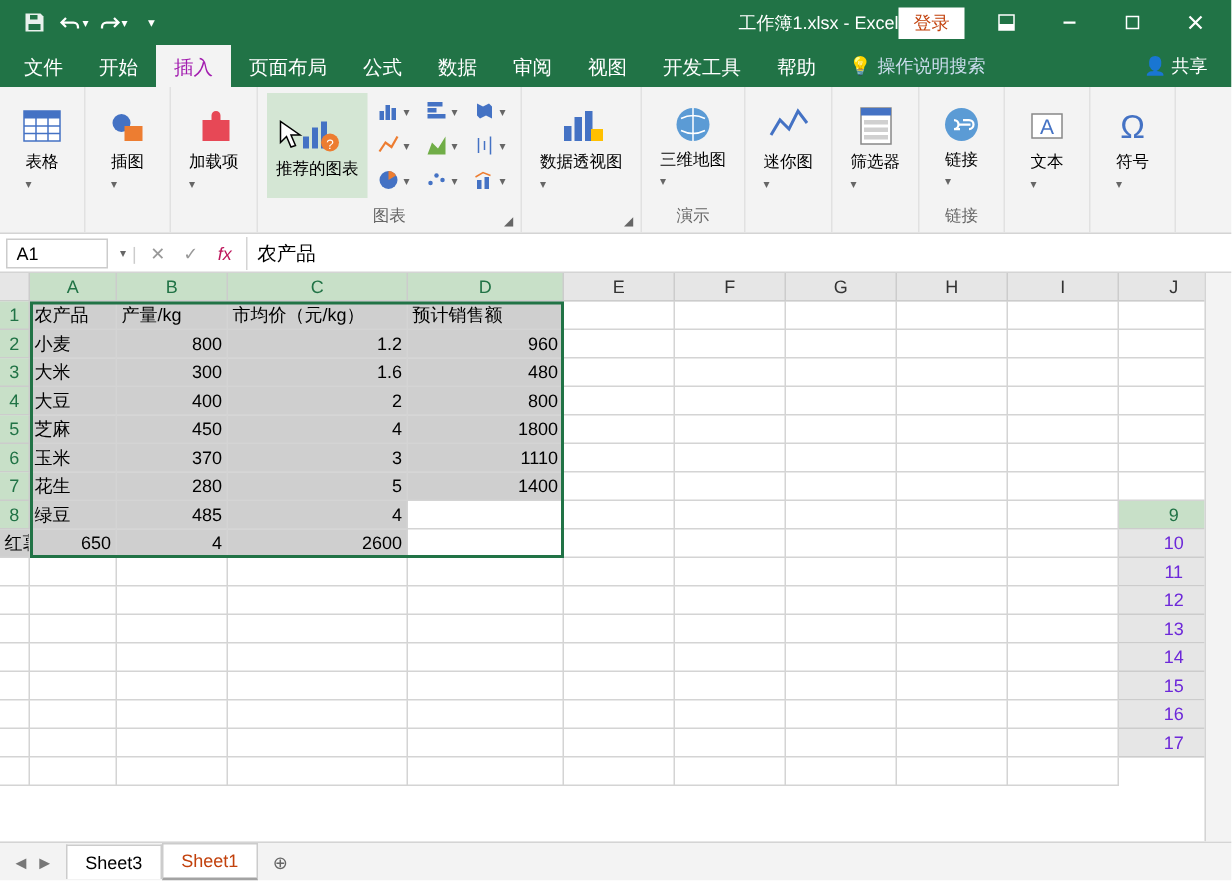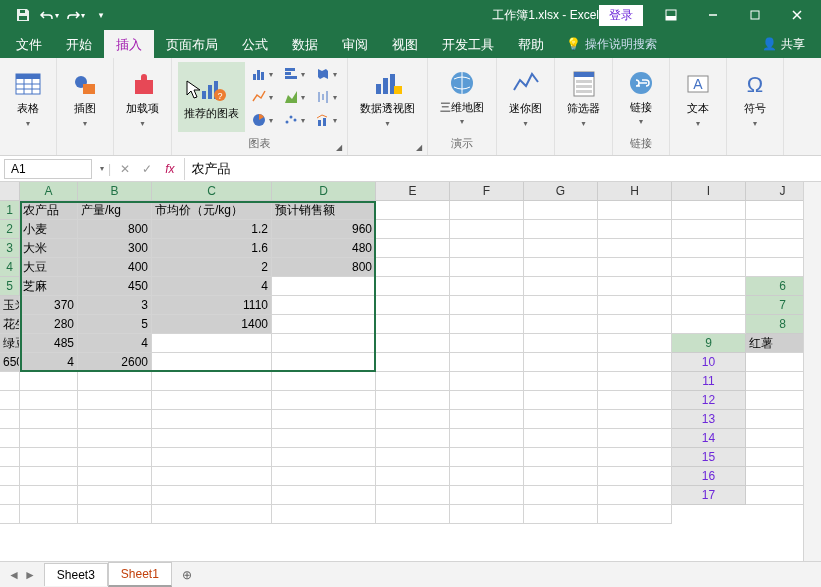--- a/index.html
+++ b/index.html
@@ -3,41 +3,41 @@
 <meta charset="utf-8">
 <style>
 *{margin:0;padding:0;box-sizing:border-box;user-select:none}
 body{font-family:"Microsoft YaHei","Segoe UI",Arial,sans-serif;font-size:12px;background:#fff;width:821px;height:587px;overflow:hidden;display:flex;flex-direction:column}
 .titlebar{background:#217346;height:30px;display:flex;align-items:center;color:#fff;padding:0 4px}
 .qat{display:flex;align-items:center;gap:4px;margin-left:8px}
 .qat-btn{width:22px;height:22px;display:flex;align-items:center;justify-content:center;cursor:pointer}
 .title-center{flex:1;text-align:right;font-size:12px}
 .win-ctrls{display:flex;align-items:center;gap:2px}
 .win-btn{width:40px;height:30px;display:flex;align-items:center;justify-content:center;cursor:pointer;font-size:12px}
-.login-btn{background:#fff;color:#6d28d9;padding:2px 10px;font-size:12px;margin-right:8px;cursor:pointer}
+.login-btn{background:#fff;color:#c2410c;padding:2px 10px;font-size:12px;margin-right:8px;cursor:pointer}
 .tabs{background:#217346;height:28px;display:flex;padding:0 4px}
 .tab{padding:6px 12px;color:#fff;cursor:pointer;font-size:13px}
 .tab.active{background:#f3f3f3;color:#a21caf}
 .tell-me{flex:1;display:flex;align-items:center;color:#cde;padding-left:10px;font-size:12px;gap:4px}
 .share{color:#fff;padding:6px 12px;cursor:pointer;font-size:12px}
 .ribbon{background:#f3f3f3;height:98px;display:flex;border-bottom:1px solid #d4d4d4;position:relative}
 .group{display:flex;flex-direction:column;align-items:center;padding:2px 6px;border-right:1px solid #e1e1e1;position:relative}
 .group-body{flex:1;display:flex;align-items:center;gap:2px}
 .group-label{font-size:11px;color:#666;padding:2px}
 .big-btn{display:flex;flex-direction:column;align-items:center;justify-content:center;padding:4px 6px;cursor:pointer;height:70px;gap:2px;min-width:44px}
-.big-btn .label{font-size:11px;text-align:center;line-height:1.2}
+.big-btn .label{font-size:11px;text-align:left;line-height:1.2}
 .big-btn.highlight{background:#d4e6d4}
 .icon16{width:16px;height:16px}
 .icon32{width:32px;height:32px}
 .drop{font-size:8px;color:#666}
 .small-btns{display:flex;flex-direction:column;gap:1px}
 .small-btn{display:flex;align-items:center;padding:2px 4px;cursor:pointer;height:22px;gap:2px}
 .dlg-launcher{position:absolute;bottom:2px;right:2px;width:12px;height:12px;font-size:8px;color:#666;cursor:pointer;display:flex;align-items:center;justify-content:center}
 .namebox-row{height:26px;display:flex;align-items:center;border-bottom:1px solid #d4d4d4;background:#fff}
-.namebox{width:88px;border:1px solid #ccc;margin:2px 4px;padding:2px 6px;font-size:12px}
+.namebox{width:68px;border:1px solid #ccc;margin:2px 4px;padding:2px 6px;font-size:12px}
 .nb-drop{font-size:8px;color:#666;padding:0 4px;cursor:pointer}
 .fx-btns{display:flex;align-items:center;gap:2px;padding:0 4px;color:#999}
 .fx-btn{width:20px;text-align:center;cursor:pointer}
 .fx-label{font-style:italic;color:#be185d;padding:0 6px}
 .formula-bar{flex:1;padding:2px 6px;font-size:13px;border-left:1px solid #d4d4d4}
 .grid-wrap{flex:1;display:flex;overflow:hidden;position:relative}
 .grid{display:grid;grid-template-columns:20px 58px 74px 120px 104px repeat(6,74px);grid-auto-rows:19px;font-size:12px;position:relative}
 .corner{background:#e6e6e6;border-right:1px solid #ccc;border-bottom:1px solid #ccc}
 .colh{background:#e6e6e6;border-right:1px solid #ccc;border-bottom:1px solid #ccc;text-align:center;line-height:19px;color:#333;font-size:12px}
 .rowh{background:#e6e6e6;border-right:1px solid #ccc;border-bottom:1px solid #ccc;text-align:center;line-height:19px;color:#6d28d9;font-size:12px}
@@ -415,20 +415,21 @@
       <div class="cell"></div>
       <div class="cell"></div>
       <div class="cell"></div>
       <div class="cell"></div>
       <div class="cell"></div>
       <div class="cell"></div>
       <div class="rowh sel">5</div>
       <div class="cell txt sel">芝麻</div>
       <div class="cell num sel">450</div>
       <div class="cell num sel">4</div>
+      <div class="cell num sel">1800</div>
       <div class="cell"></div>
       <div class="cell"></div>
       <div class="cell"></div>
       <div class="cell"></div>
       <div class="cell"></div>
       <div class="cell"></div>
       <div class="rowh sel">6</div>
       <div class="cell txt sel">玉米</div>
       <div class="cell num sel">370</div>
       <div class="cell num sel">3</div>

